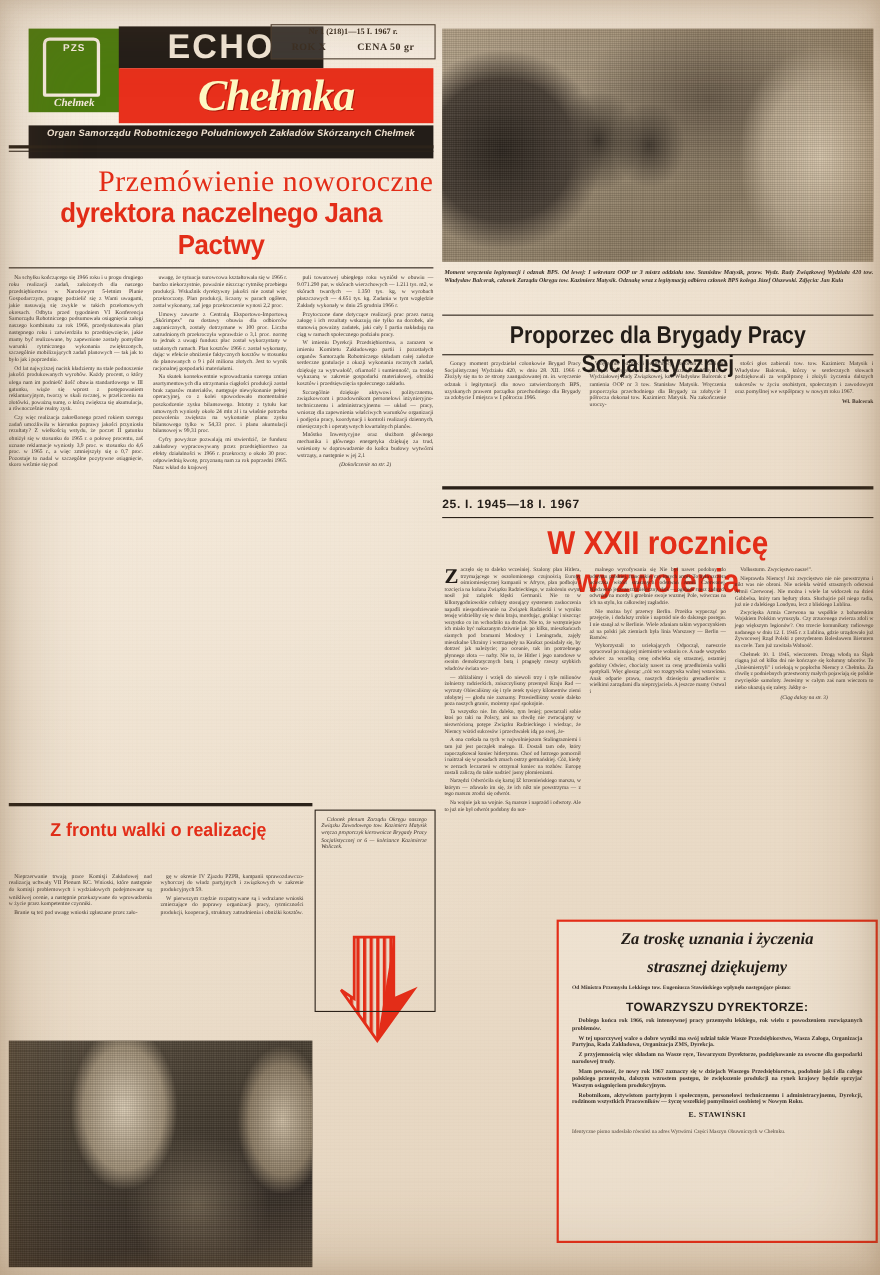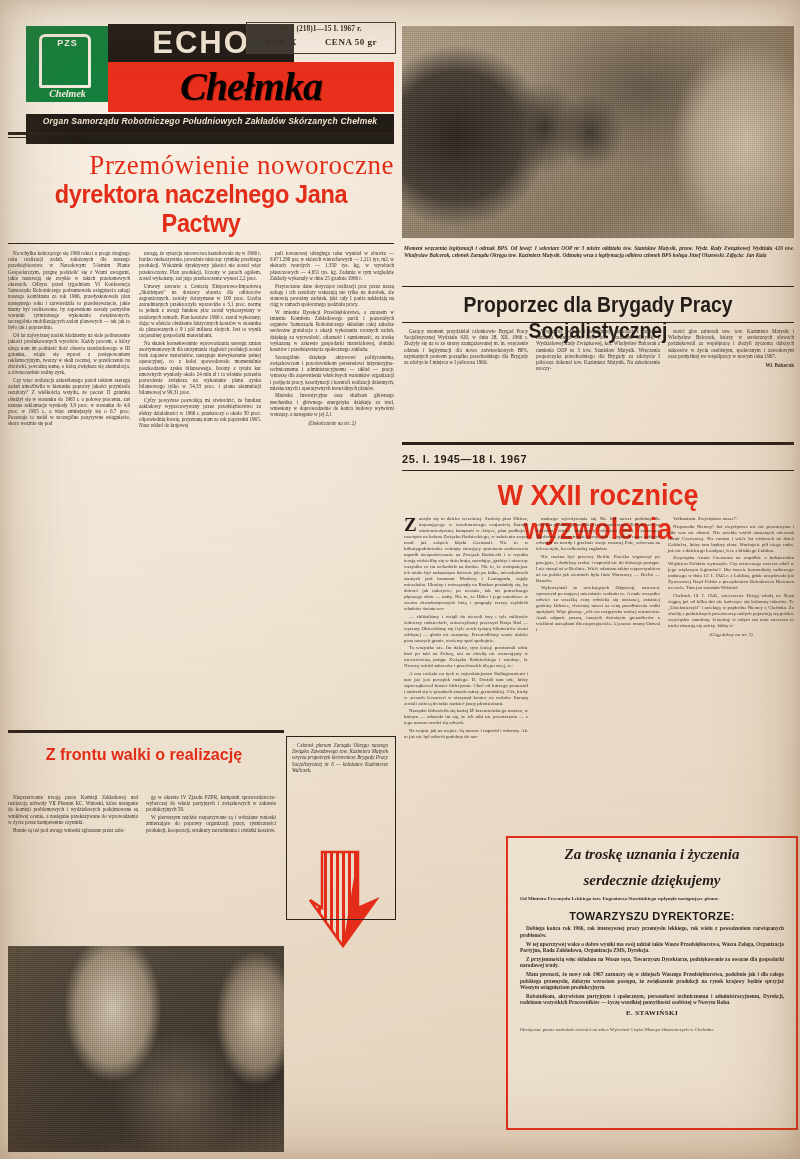--- a/index.html
+++ b/index.html
@@ -19,33 +19,33 @@
   }
   .grain{position:absolute;inset:0;pointer-events:none;opacity:.28;
     background-image:
       repeating-linear-gradient(0deg, rgba(150,120,90,.06) 0 1px, rgba(0,0,0,0) 1px 3px),
       repeating-linear-gradient(90deg, rgba(150,120,90,.05) 0 1px, rgba(0,0,0,0) 1px 4px);}
   .vig{position:absolute;inset:0;pointer-events:none;
     box-shadow:inset 0 0 80px rgba(120,85,50,.35), inset 0 0 20px rgba(120,85,50,.22);}
 
   
   .masthead{position:absolute;left:8px;top:22px;width:386px;height:104px;}
-  .logo-badge{position:absolute;left:18px;top:4px;width:83px;height:76px;background:#15803d;}
+  .logo-badge{position:absolute;left:18px;top:4px;width:83px;height:76px;background:#4d7c0f;}
   .logo-badge .boot{position:absolute;left:13px;top:8px;width:46px;height:48px;
      border:3px solid #f7ece0;border-radius:6px 6px 2px 2px;}
   .logo-badge .pzs{position:absolute;left:0;right:0;top:13px;text-align:center;
      font:700 9px/1 "Liberation Sans",sans-serif;color:#f7ece0;letter-spacing:1px;}
   .logo-badge .bname{position:absolute;left:0;right:0;bottom:3px;text-align:center;
      font:700 10px/1 "Liberation Serif",serif;color:#f7ece0;font-style:italic;}
   .echo{position:absolute;left:100px;top:2px;width:186px;height:38px;background:#231d18;}
   .echo span{display:block;text-align:center;font:800 31px/38px "Liberation Sans",sans-serif;
      color:#f2e6d6;letter-spacing:2px;}
   .chelmka{position:absolute;left:100px;top:40px;width:286px;height:50px;background:#e8301c;}
   .chelmka span{display:block;text-align:center;font:italic 700 40px/50px "Liberation Serif",serif;
-     color:#000000;letter-spacing:-1px;text-shadow:1px 1px 0 #a81b0c;}
+     color:#fef9c3;letter-spacing:-1px;text-shadow:1px 1px 0 #a81b0c;}
   .subbar{position:absolute;left:18px;top:92px;width:368px;height:30px;background:#231d18;}
   .subbar span{display:block;text-align:center;font:italic 700 8.5px/14px "Liberation Sans",sans-serif;
      color:#f0e2d0;letter-spacing:.2px;}
   .issuebox{position:absolute;left:246px;top:22px;width:148px;height:30px;
      border:1px solid #4a3c2e;background:rgba(255,255,255,.12);}
   .issuebox .row{display:flex;justify-content:center;padding:1px 7px;
      font:700 7.5px/10px "Liberation Serif",serif;color:#3a2e22;}
   .issuebox .row.b{font-size:9px;line-height:13px;letter-spacing:.5px;gap:28px;}
 
   
@@ -260,21 +260,21 @@
 <div class="col" id="plen-side" style="left:292px;top:742px;width:96px;height:170px;font-style:italic;">
     <p>Członek plenum Zarządu Okręgu naszego Związku Zawodowego tow. Kazimierz Matysik wręcza proporczyk kierownicze Brygady Pracy Socjalistycznej nr 6 — koleżance Kazimierze Waliczek.</p>
   </div>
 
 <div class="photo ph2" style="left:8px;top:946px;width:276px;height:206px;">
   <div class="ph-tex"></div>
 </div>
 
 <div class="redbox">
   <div class="rb-title">Za troskę uznania i życzenia</div>
-  <div class="rb-title">serdecznie dziękujemy</div>
+  <div class="rb-title">strasznej dziękujemy</div>
   <div class="rb-lead">Od Ministra Przemysłu Lekkiego tow. Eugeniusza Stawińskiego wpłynęło następujące pismo:</div>
   <div class="rb-sub">TOWARZYSZU DYREKTORZE:</div>
   <div class="rb-body" id="thanks-body">
       <p>Dobiega końca rok 1966, rok intensywnej pracy przemysłu lekkiego, rok wielu z powodzeniem rozwiązanych problemów.</p>
       <p>W tej uporczywej walce o dobre wyniki ma swój udział takie Wasze Przedsiębiorstwo, Wasza Załoga, Organizacja Partyjna, Rada Zakładowa, Organizacja ZMS, Dyrekcja.</p>
       <p>Z przyjemnością więc składam na Wasze ręce, Towarzyszu Dyrektorze, podziękowanie za owocne dla gospodarki narodowej trudy.</p>
       <p>Mam pewność, że nowy rok 1967 zaznaczy się w dziejach Waszego Przedsiębiorstwa, podobnie jak i dla całego polskiego przemysłu, dalszym wzrostem postępu, że zwiększenie produkcji na rynek krajowy będzie sprzyjać Waszym osiągnięciom produkcyjnym.</p>
       <p>Robotnikom, aktywistom partyjnym i społecznym, personelowi technicznemu i administracyjnemu, Dyrekcji, rodzinom wszystkich Pracowników — życzę wszelkiej pomyślności osobistej w Nowym Roku.</p>
     </div>
   <div class="rb-sign">E. STAWIŃSKI</div>

